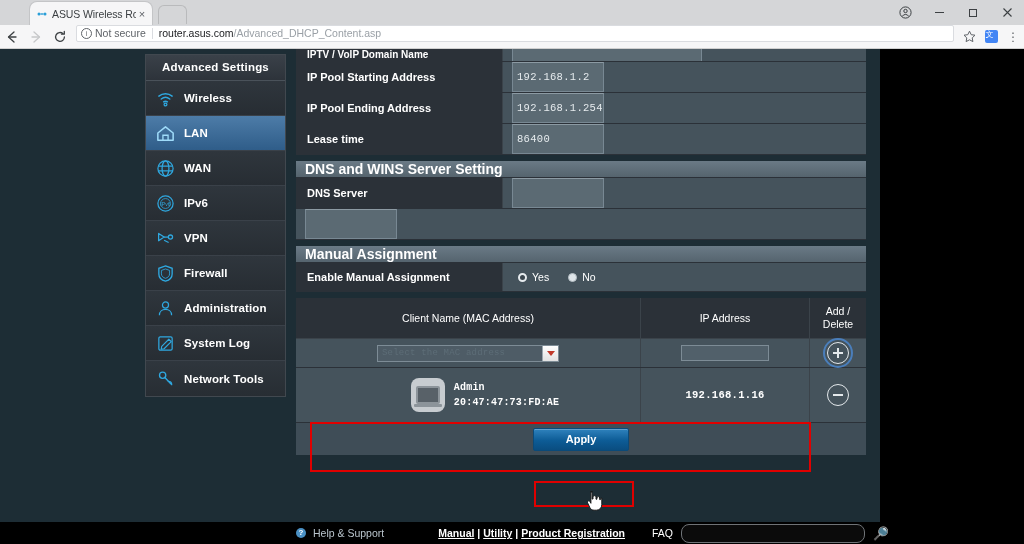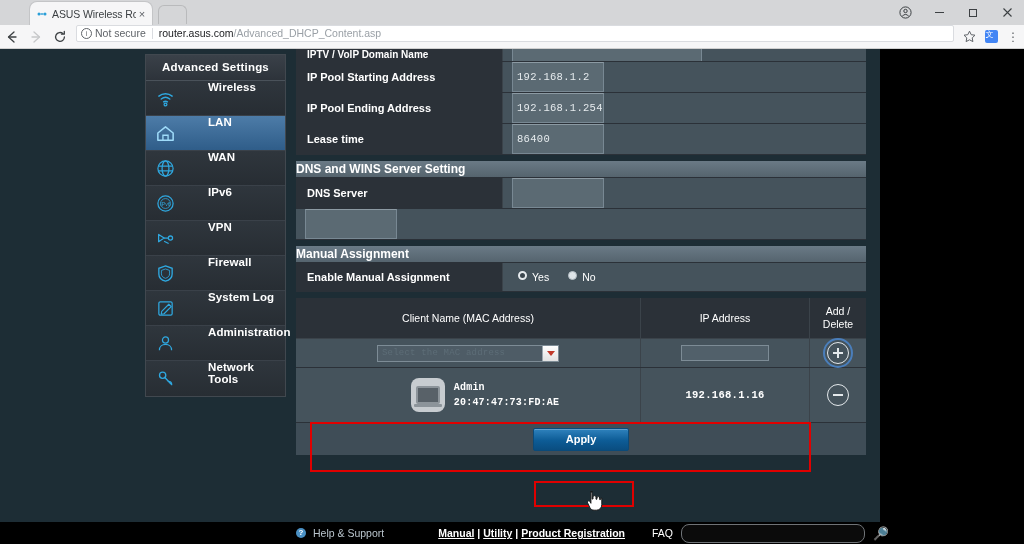--- a/index.html
+++ b/index.html
@@ -199,26 +199,25 @@
     color: #ffffff;
     font-size: 11.5px;
     font-weight: bold;
     background: linear-gradient(#3a4149, #2d333a);
     border-bottom: 1px solid #4a525a;
     letter-spacing: 0.2px;
   }
   .side-item {
     height: 35px;
     display: flex;
-    align-items: flex-start;
+    align-items: center;
     border-bottom: 1px solid #3a4149;
     background: linear-gradient(#2f363d, #272d33);
     cursor: pointer;
     box-sizing: border-box;
-    gap: 24px;
   }
   .side-item.active {
     background: linear-gradient(#4d7ca8, #2f5d89);
   }
   .side-ico {
     width: 38px;
     height: 35px;
     display: flex;
     align-items: center;
     justify-content: center;
@@ -280,29 +279,31 @@
     display: flex;
     align-items: center;
     letter-spacing: 0.3px;
   }
   .w-cut { width: 190px; }
   .w-std { width: 92px; }
   .section-head {
     height: 17px;
     background: linear-gradient(#6a7a86, #55646e);
     color: #ffffff;
-    font-size: 12px;
+    font-size: 14px;
     font-weight: bold;
     display: flex;
     align-items: center;
+    padding-left: 9px;
     border-bottom: 1px solid #2b3138;
     box-sizing: border-box;
   }
   .radio-wrap {
     display: flex;
+    align-items: center;
     gap: 5px;
     color: #ffffff;
     font-size: 10.5px;
     padding-left: 6px;
   }
   .radio {
     width: 9px; height: 9px;
     border-radius: 50%;
     display: inline-block;
     box-sizing: border-box;
@@ -731,35 +732,35 @@
               <path d="M10 2 L17 4.5 v6 c0 4-3.3 6.6-7 7.5 -3.7-.9-7-3.5-7-7.5v-6 Z" fill="none" stroke="#2fa8e0" stroke-width="1.4"></path>
               <path d="M10 5.2 L14.3 6.8 v3.6 c0 2.4-2 4-4.3 4.7 -2.3-.7-4.3-2.3-4.3-4.7 V6.8 Z" fill="none" stroke="#2fa8e0" stroke-width="0.9"></path>
             </svg>
         </span>
         <span class="side-label">Firewall</span>
       </div>
 
       <div class="side-item">
         <span class="side-ico">
           <svg width="19" height="19" viewBox="0 0 20 20">
+              <circle cx="10" cy="6.3" r="3.2" fill="none" stroke="#2fa8e0" stroke-width="1.3"></circle>
+              <path d="M3.6 17 c0-3.8 2.9-6 6.4-6 s6.4 2.2 6.4 6" fill="none" stroke="#2fa8e0" stroke-width="1.3"></path>
+            </svg>
+        </span>
+        <span class="side-label">Administration</span>
+      </div>
+
+      <div class="side-item">
+        <span class="side-ico">
+          <svg width="19" height="19" viewBox="0 0 20 20">
               <rect x="3" y="3" width="14" height="14" rx="1.5" fill="none" stroke="#2fa8e0" stroke-width="1.3"></rect>
               <path d="M13.5 5.5 L16 8 L8.5 15.5 L5.5 16 L6 13 Z" fill="none" stroke="#2fa8e0" stroke-width="1.2" stroke-linejoin="round"></path>
             </svg>
         </span>
         <span class="side-label">System Log</span>
-      </div>
-
-      <div class="side-item">
-        <span class="side-ico">
-          <svg width="19" height="19" viewBox="0 0 20 20">
-              <circle cx="10" cy="6.3" r="3.2" fill="none" stroke="#2fa8e0" stroke-width="1.3"></circle>
-              <path d="M3.6 17 c0-3.8 2.9-6 6.4-6 s6.4 2.2 6.4 6" fill="none" stroke="#2fa8e0" stroke-width="1.3"></path>
-            </svg>
-        </span>
-        <span class="side-label">Administration</span>
       </div>
 
       <div class="side-item" style="border-bottom:none">
         <span class="side-ico">
           <svg width="19" height="19" viewBox="0 0 20 20">
               <g fill="none" stroke="#2fa8e0" stroke-width="1.4" stroke-linecap="round">
                 <circle cx="7" cy="6.5" r="3.3"></circle>
                 <path d="M9.3 9 L15.5 15.5"></path>
                 <path d="M13 13 c2 0 3.5 1.5 3.5 3.5"></path>
               </g>

